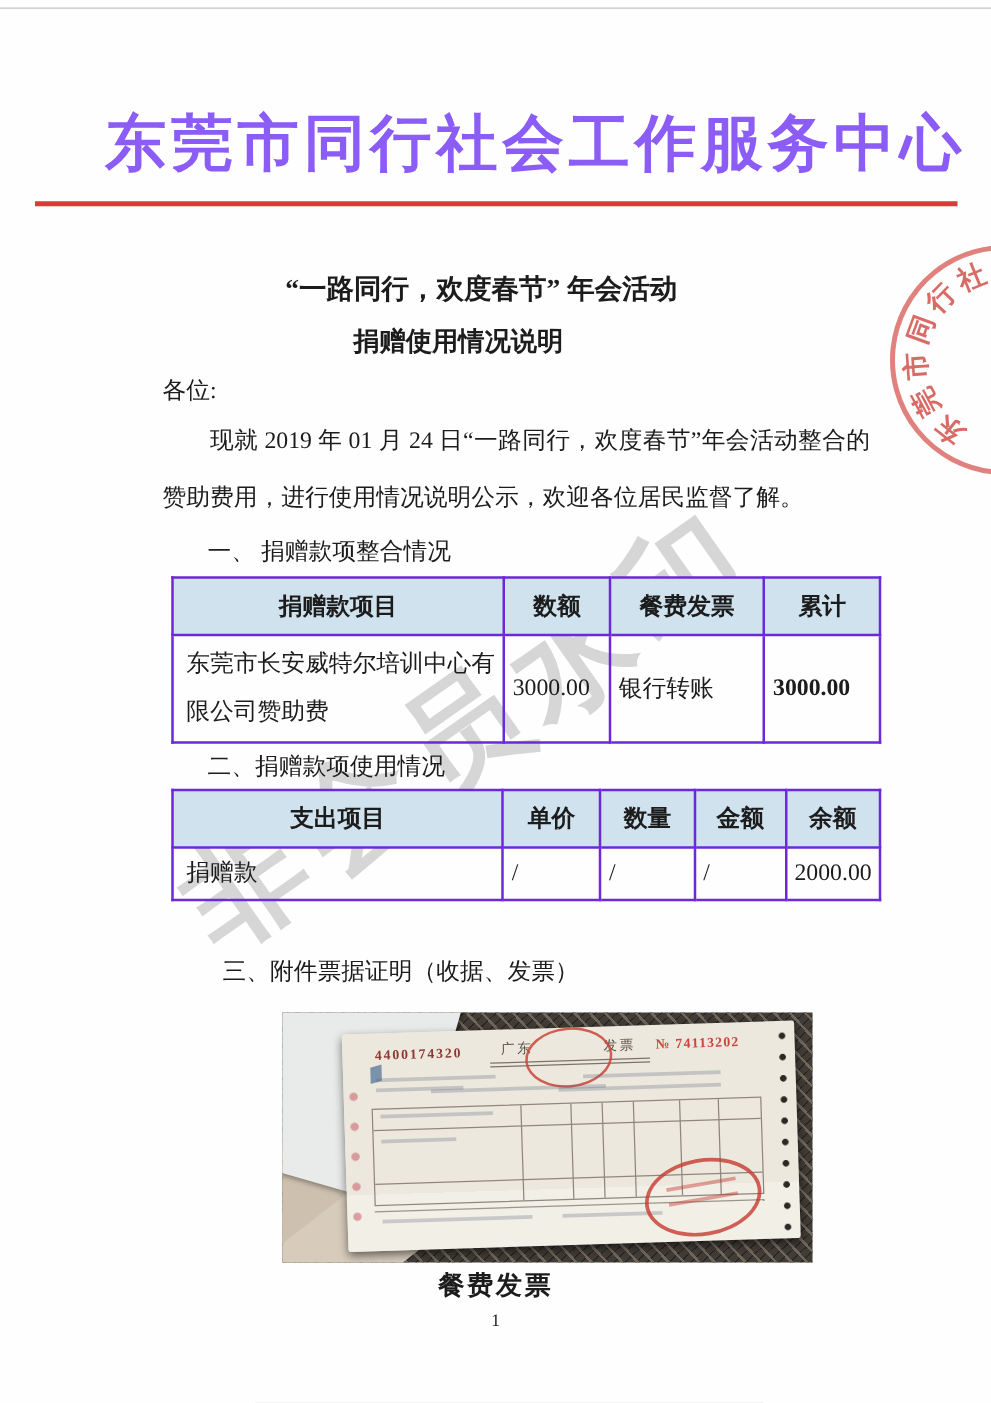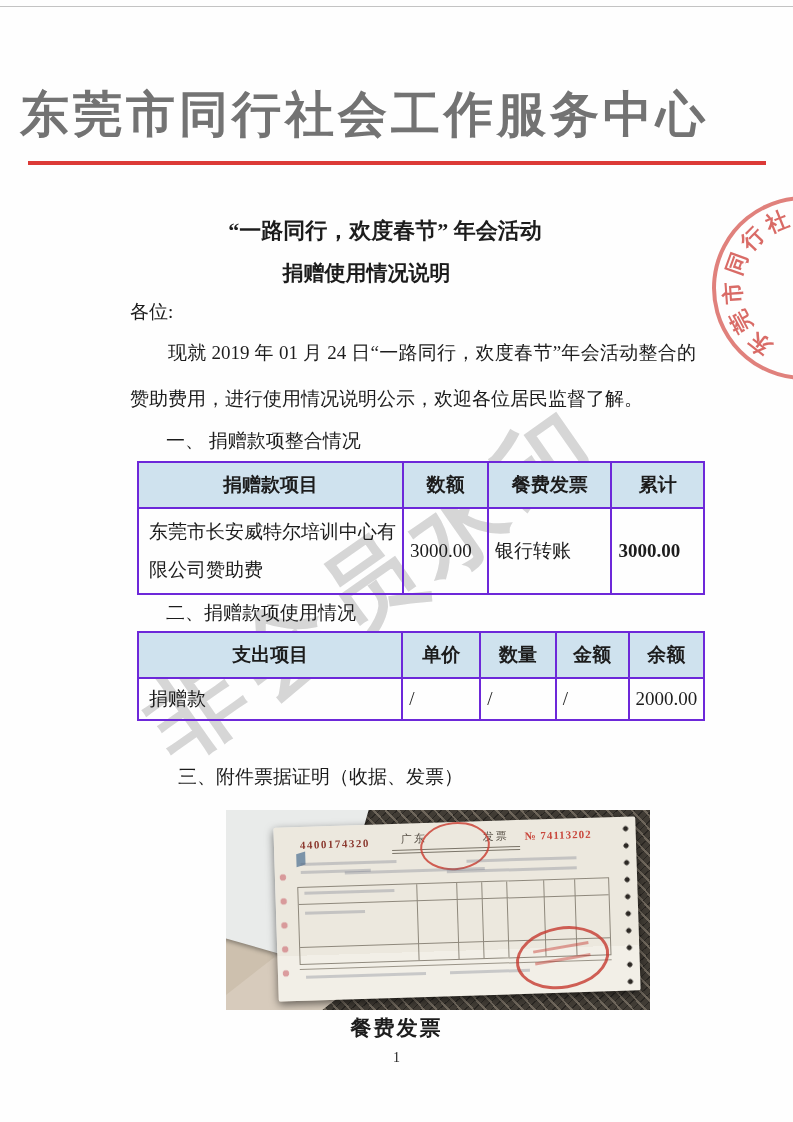--- a/index.html
+++ b/index.html
@@ -14,21 +14,21 @@
   .watermark{
     position:absolute;left:375px;top:585px;z-index:0;
     transform:translate(-50%,-50%) rotate(-35deg);
     font-size:96px;font-weight:bold;letter-spacing:10px;color:#d6d6d6;
     white-space:nowrap;user-select:none;
   }
 
   
   .letterhead{
     position:absolute;top:82px;left:20px;right:20px;z-index:1;
-    text-align:left;font-size:49px;font-weight:bold;color:#737373;letter-spacing:4px;
+    text-align:right;font-size:49px;font-weight:bold;color:#8b5cf6;letter-spacing:4px;
   }
   .redrule{position:absolute;top:161px;left:28px;right:27px;height:4px;background:#dc3a37;z-index:1;}
 
   
   .seal{position:absolute;top:196px;left:712px;width:184px;height:184px;z-index:2;opacity:.85;transform:rotate(6deg);}
   .seal .ring{position:absolute;inset:0;border:4px solid rgba(210,70,64,.8);border-radius:50%;}
   .seal .char{
     position:absolute;left:calc(50% - 12px);top:calc(50% - 14px);width:24px;height:28px;
     text-align:center;font-size:22px;font-weight:bold;color:rgba(205,62,56,.9);
     transform-origin:12px 14px;

